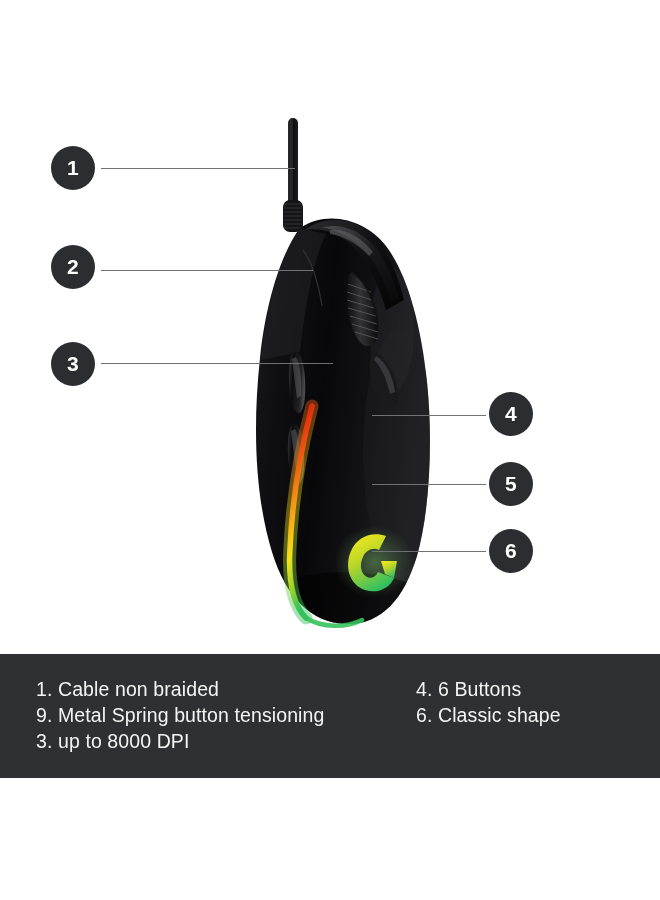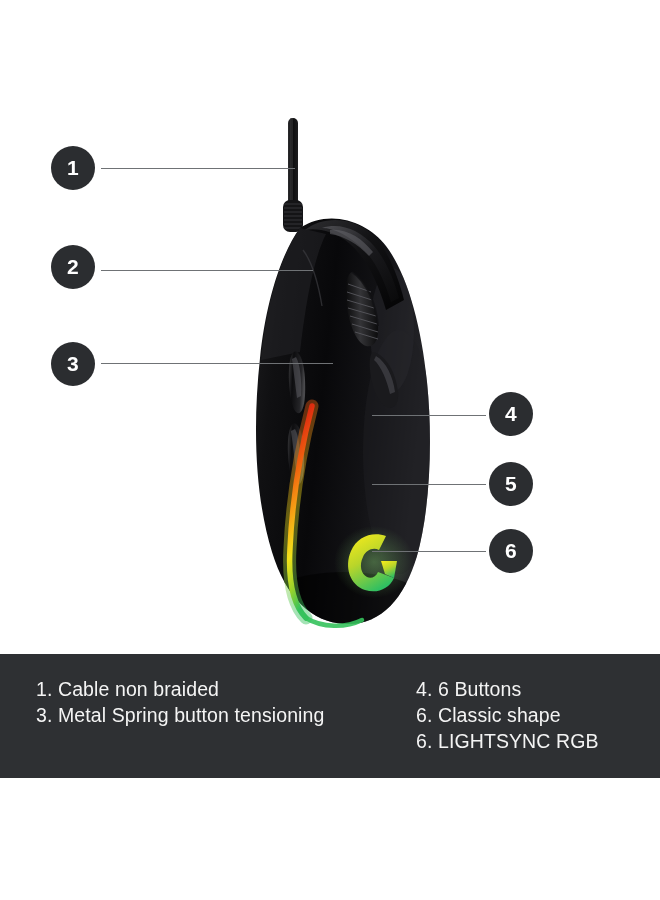--- a/index.html
+++ b/index.html
@@ -282,22 +282,22 @@
     <div class="callout callout-2">2</div>
     <div class="callout callout-3">3</div>
     <div class="callout callout-4">4</div>
     <div class="callout callout-5">5</div>
     <div class="callout callout-6">6</div>
   </div>
 
   <div id="caption-panel">
     <div class="caption-col caption-col-left">
       <div class="caption-line">1. Cable non braided</div>
-      <div class="caption-line">3. Metal Spring button tensioning</div>
+      <div class="caption-line">9. Metal Spring button tensioning</div>
+      <div class="caption-line">3. up to 8000 DPI</div>
     </div>
     <div class="caption-col caption-col-right">
       <div class="caption-line">4. 6 Buttons</div>
       <div class="caption-line">6. Classic shape</div>
-      <div class="caption-line">6. LIGHTSYNC RGB</div>
     </div>
   </div>
 
 </div>
 
 </body></html>

